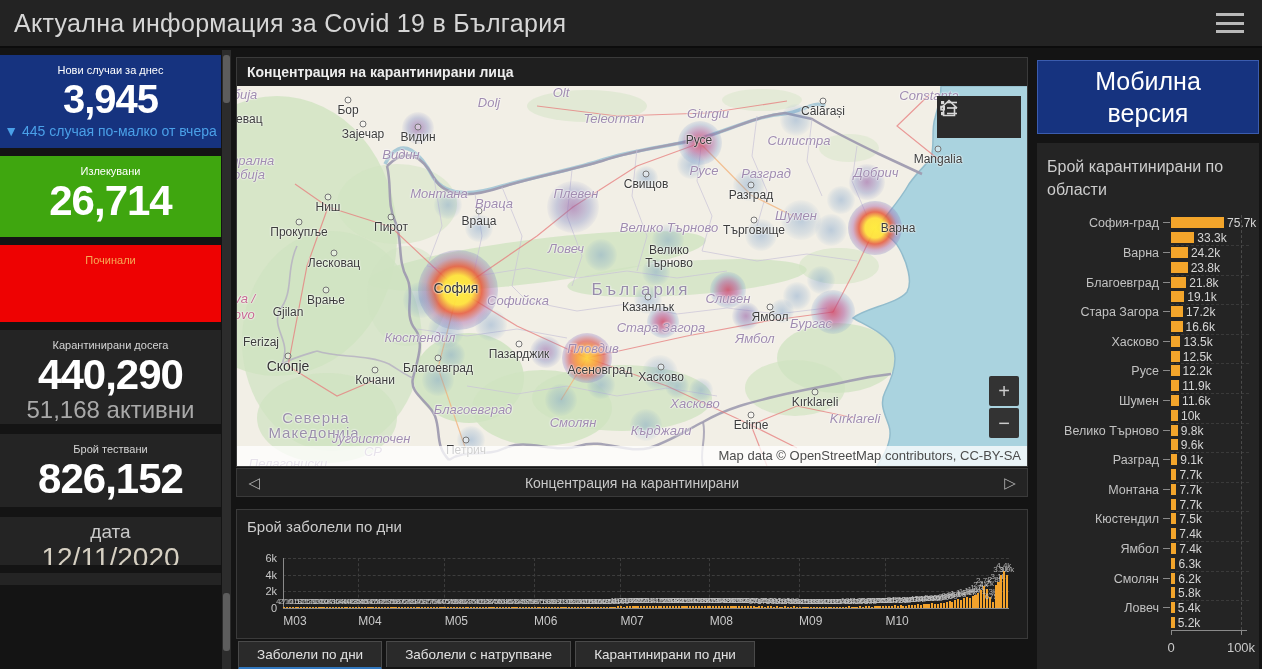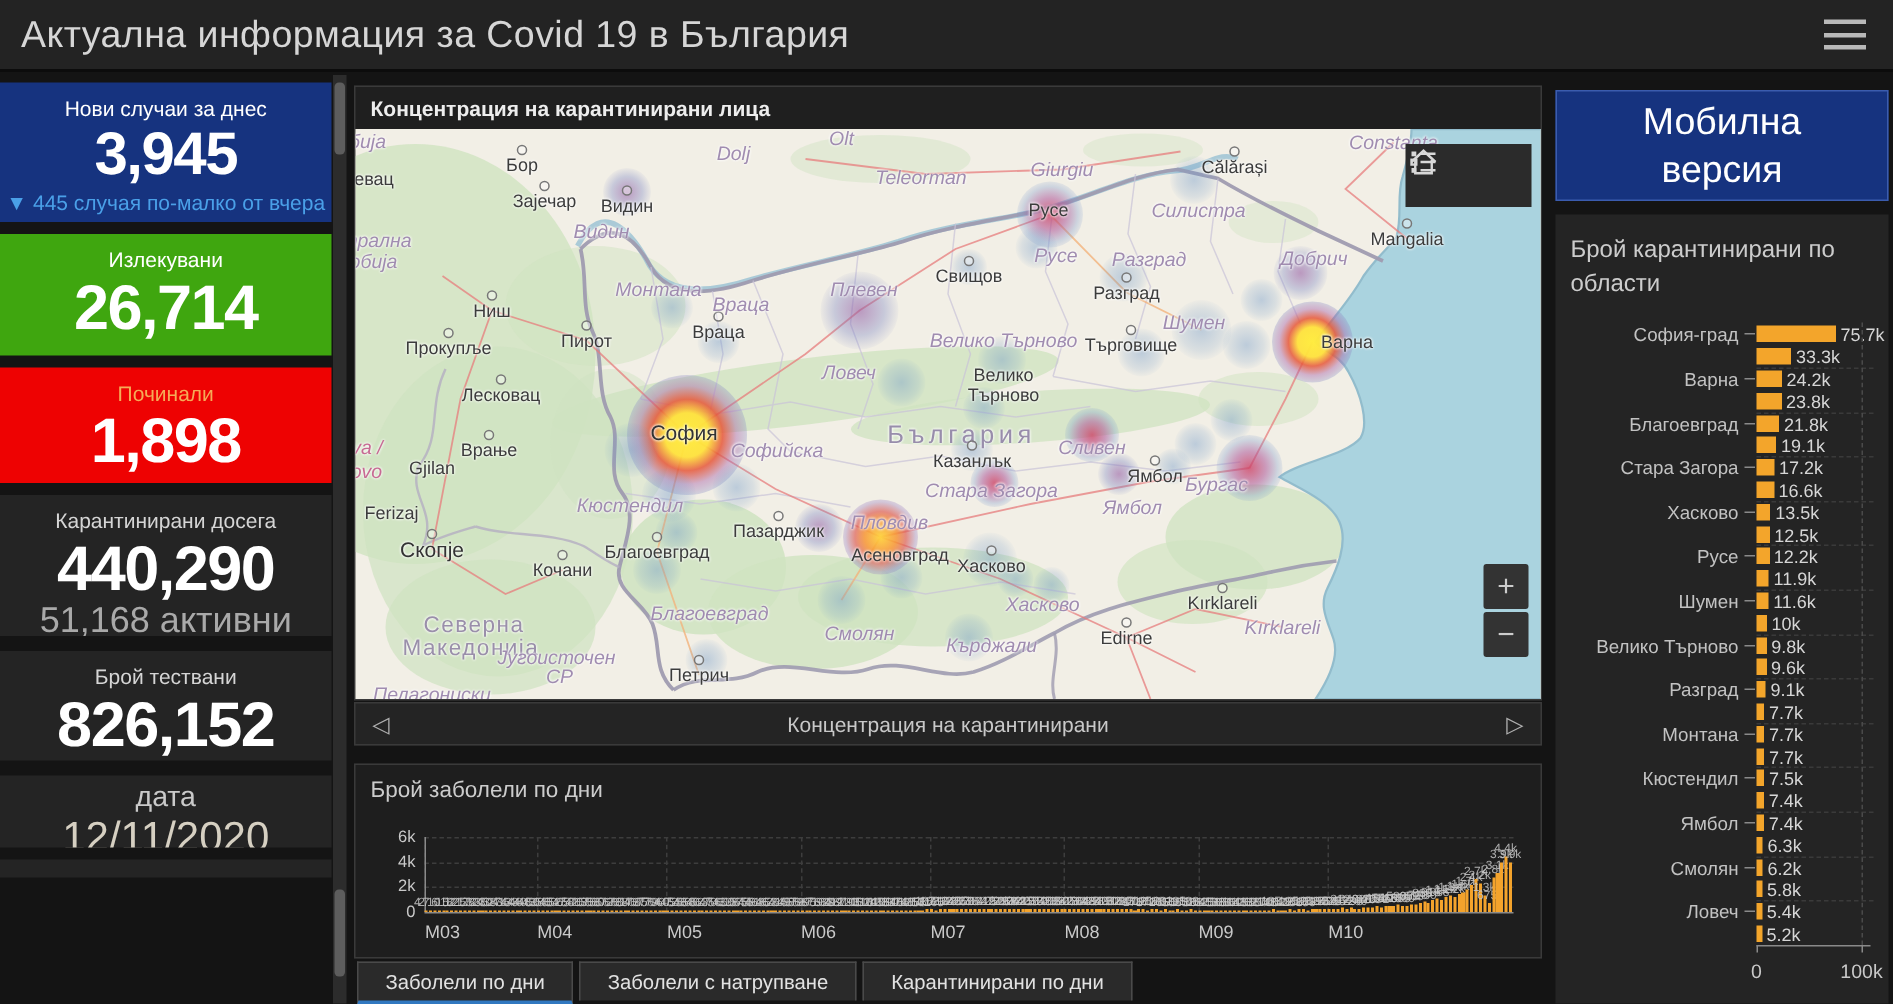--- a/index.html
+++ b/index.html
@@ -7,21 +7,21 @@
   
   .topbar{position:absolute;left:0;top:0;width:1262px;height:46px;background:#232323;
     border-bottom:2px solid #0c0c0c;display:flex;align-items:center;}
   .topbar .title{color:#d6d6d6;font-size:25px;font-weight:400;padding-left:14px;letter-spacing:.3px;}
   .hamburger{position:absolute;right:18px;top:13px;width:28px;height:20px;cursor:pointer;
     display:flex;flex-direction:column;justify-content:space-between;}
   .hamburger span{display:block;height:3px;background:#b9b9b9;}
   
   .sidebar-left{position:absolute;left:0;top:50px;width:232px;bottom:0;}
   .card{position:relative;width:221px;margin:0 0 8px 0;text-align:center;color:#fff;overflow:hidden;}
-  .card .c-label{font-size:14px;padding-top:9px;}
+  .card .c-label{font-size:11px;padding-top:9px;}
   .card .c-value{font-size:42px;font-weight:700;line-height:1.05;padding-top:2px;letter-spacing:-1px;}
   .card .c-note{font-size:14px;padding-top:3px;}
   .card--dark{background:#242424;}
   .card--dark .c-label{color:#d5d5d5;}
   .c-sub{font-size:24px;color:#a9a9a9;line-height:1.1;}
   .card--date .c-label{font-size:19px;color:#c9c9c9;padding-top:4px;}
   .card--date .c-value{font-size:28px;font-weight:400;color:#d6d0c2;letter-spacing:0;padding-top:0;}
   .scrolltrack{position:absolute;left:222px;top:50px;width:9px;bottom:0;background:#2c2c2c;}
   .scrollthumb{position:absolute;left:1px;width:7px;background:#5d5d5d;border-radius:3px;}
   
@@ -108,21 +108,20 @@
     <div class="c-label">Нови случаи за днес</div>
     <div class="c-value" style="font-size:40px;">3,945</div>
     <div class="c-note" style="color:#4aa0e8;">▼ 445 случая по-малко от вчера</div>
   </div>
   <div class="card" style="height:81px;background:#3fa60f;">
     <div class="c-label">Излекувани</div>
     <div class="c-value">26,714</div>
   </div>
   <div class="card" style="height:77px;background:#ee0202;">
     <div class="c-label" style="color:#f5ab57;">Починали</div>
-    <div class="c-value">1,898</div>
   </div>
   <div class="card card--dark" style="height:94px;">
     <div class="c-label">Карантинирани досега</div>
     <div class="c-value">440,290</div>
     <div class="c-sub">51,168 активни</div>
   </div>
   <div class="card card--dark" style="height:73px;margin-top:10px;">
     <div class="c-label">Брой тествани</div>
     <div class="c-value">826,152</div>
   </div>
@@ -371,20 +370,21 @@
             <line x1="10" y1="12" x2="20" y2="12"></line>
           <rect x="4" y="16" width="3.2" height="3.2" fill="#d8d8d8" stroke="none"></rect>
             <line x1="10" y1="17.5" x2="20" y2="17.5"></line>
         </svg>
       </div>
     </div>
     <div class="zoomctl">
       <button>+</button>
       <button>−</button>
     </div>
+    <div class="attribution">Map data © OpenStreetMap contributors, CC-BY-SA</div>
   </div>
 </div>
 
 <div class="carousel">
   <div class="car-arrow">◁</div>
   <div class="caption">Концентрация на карантинирани</div>
   <div class="car-arrow">▷</div>
 </div>
 
 <div class="chart-panel">

